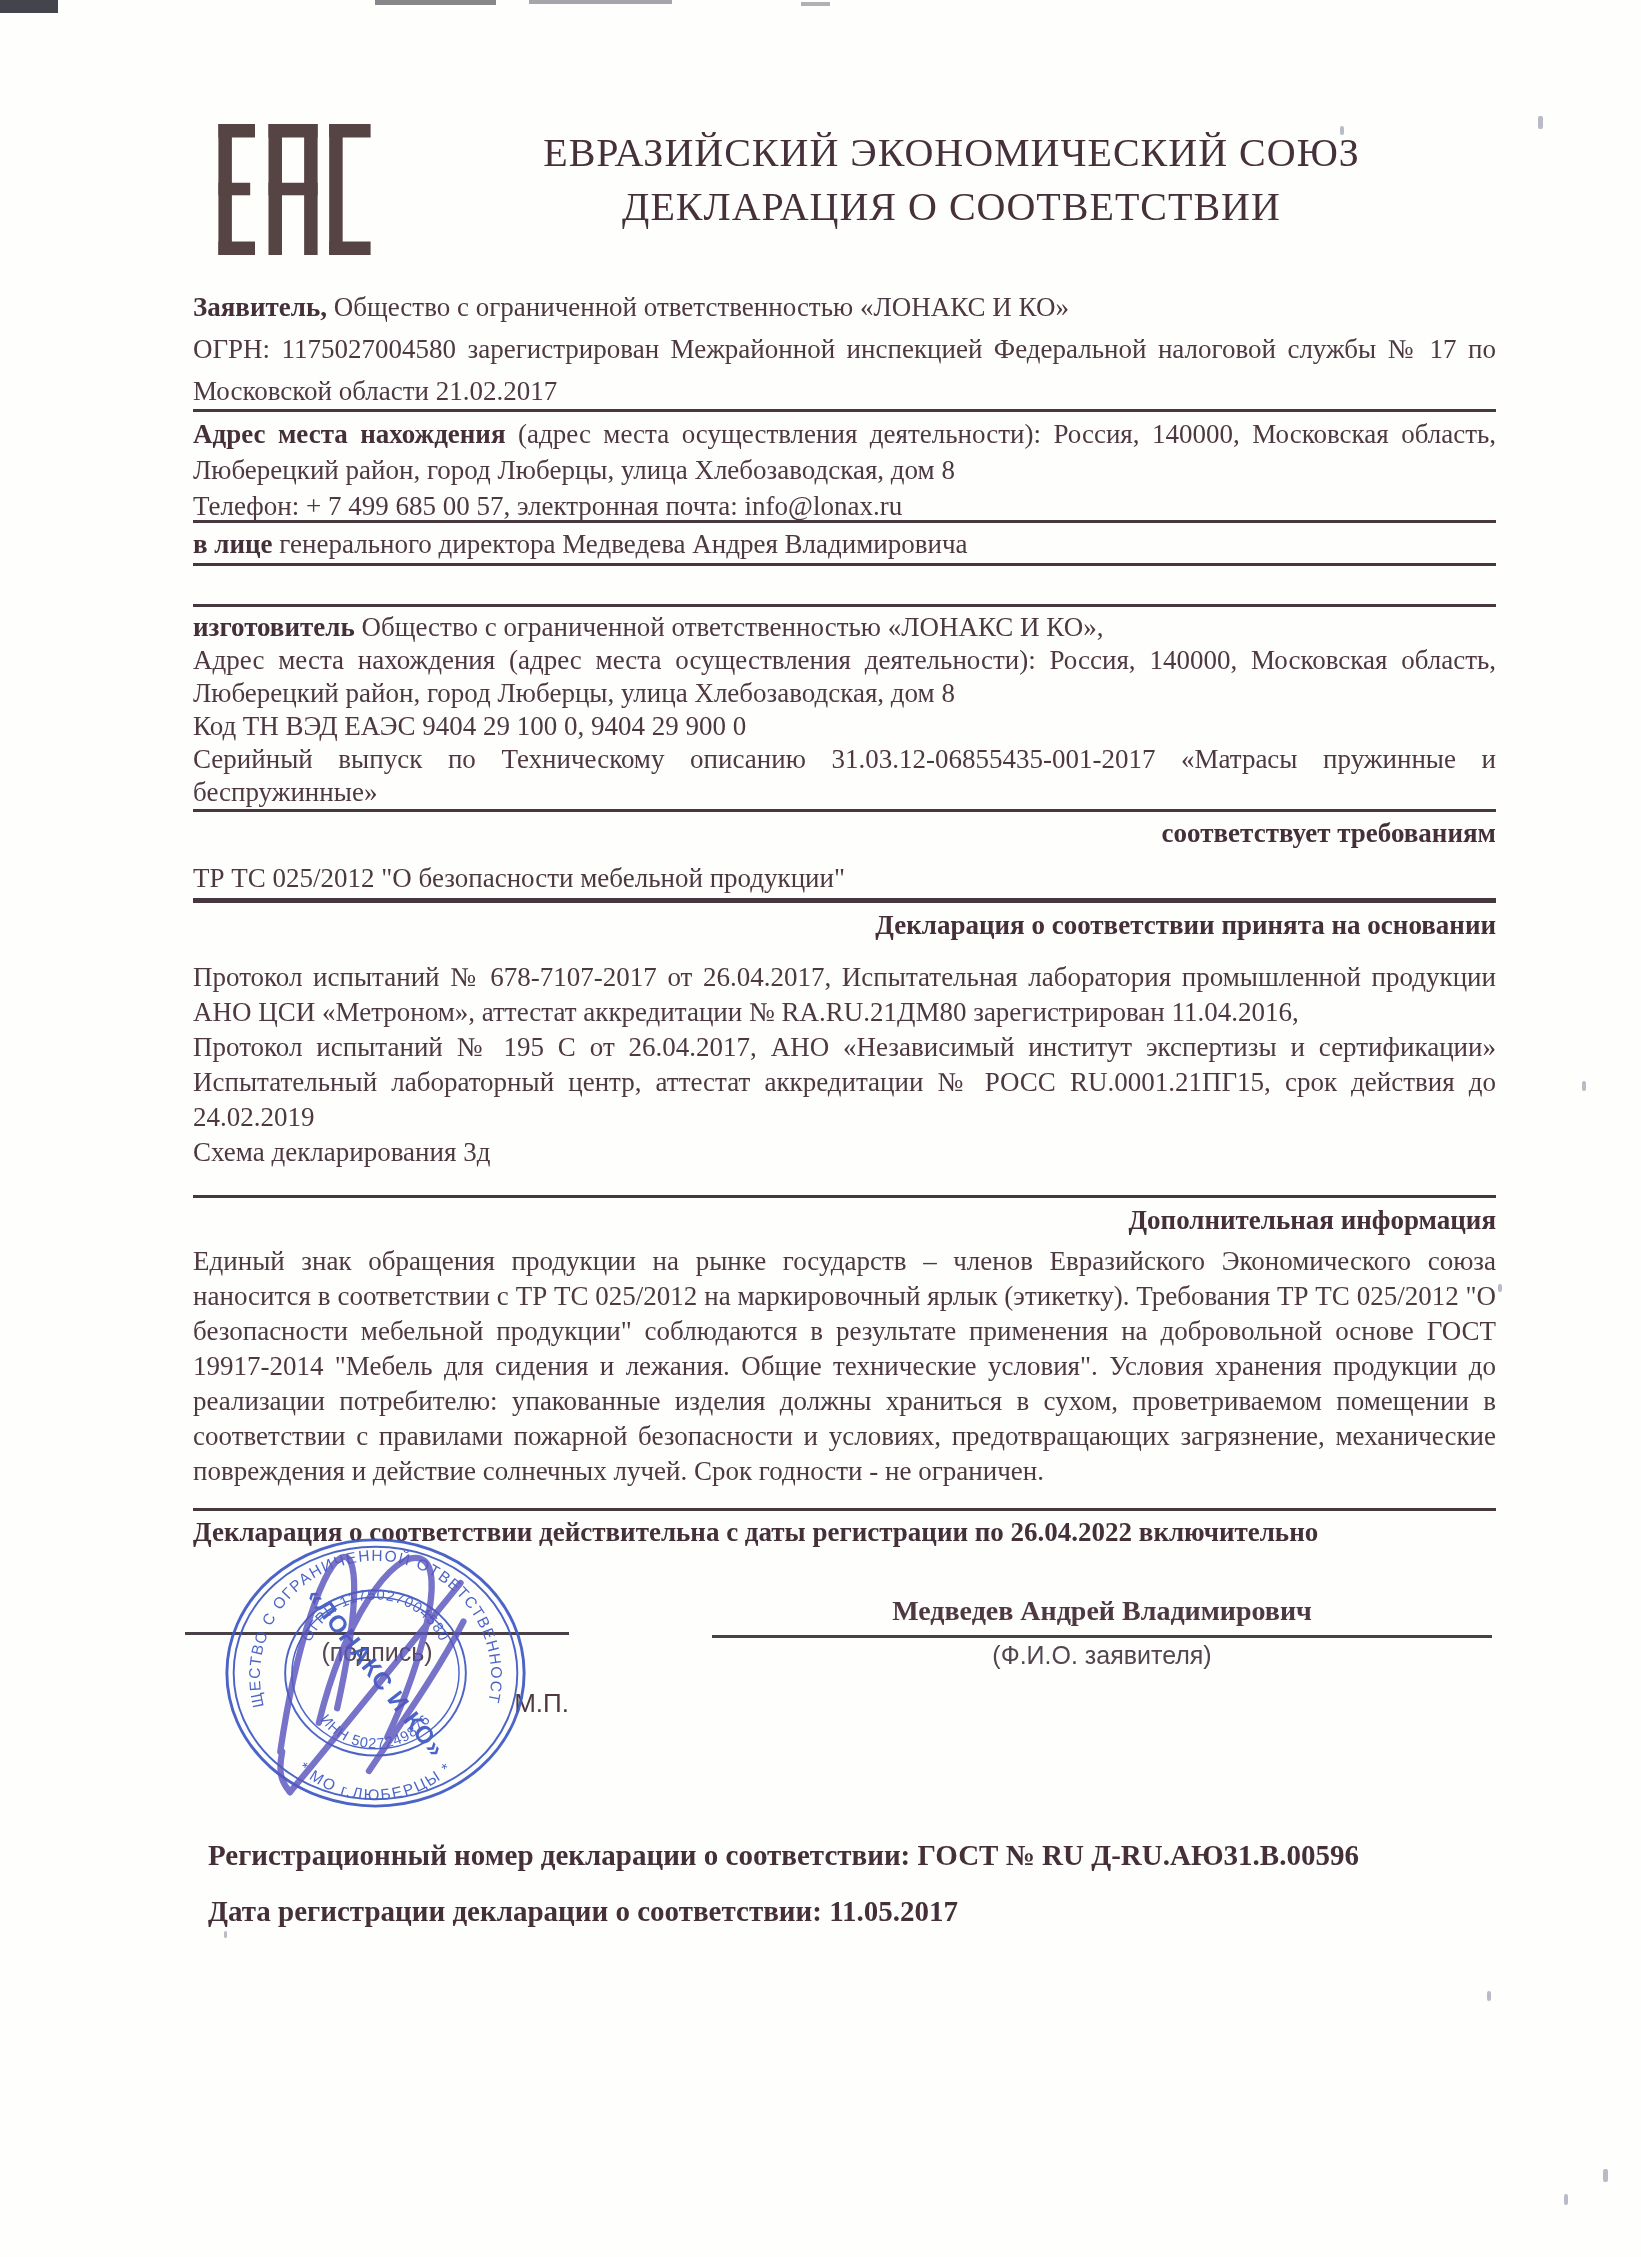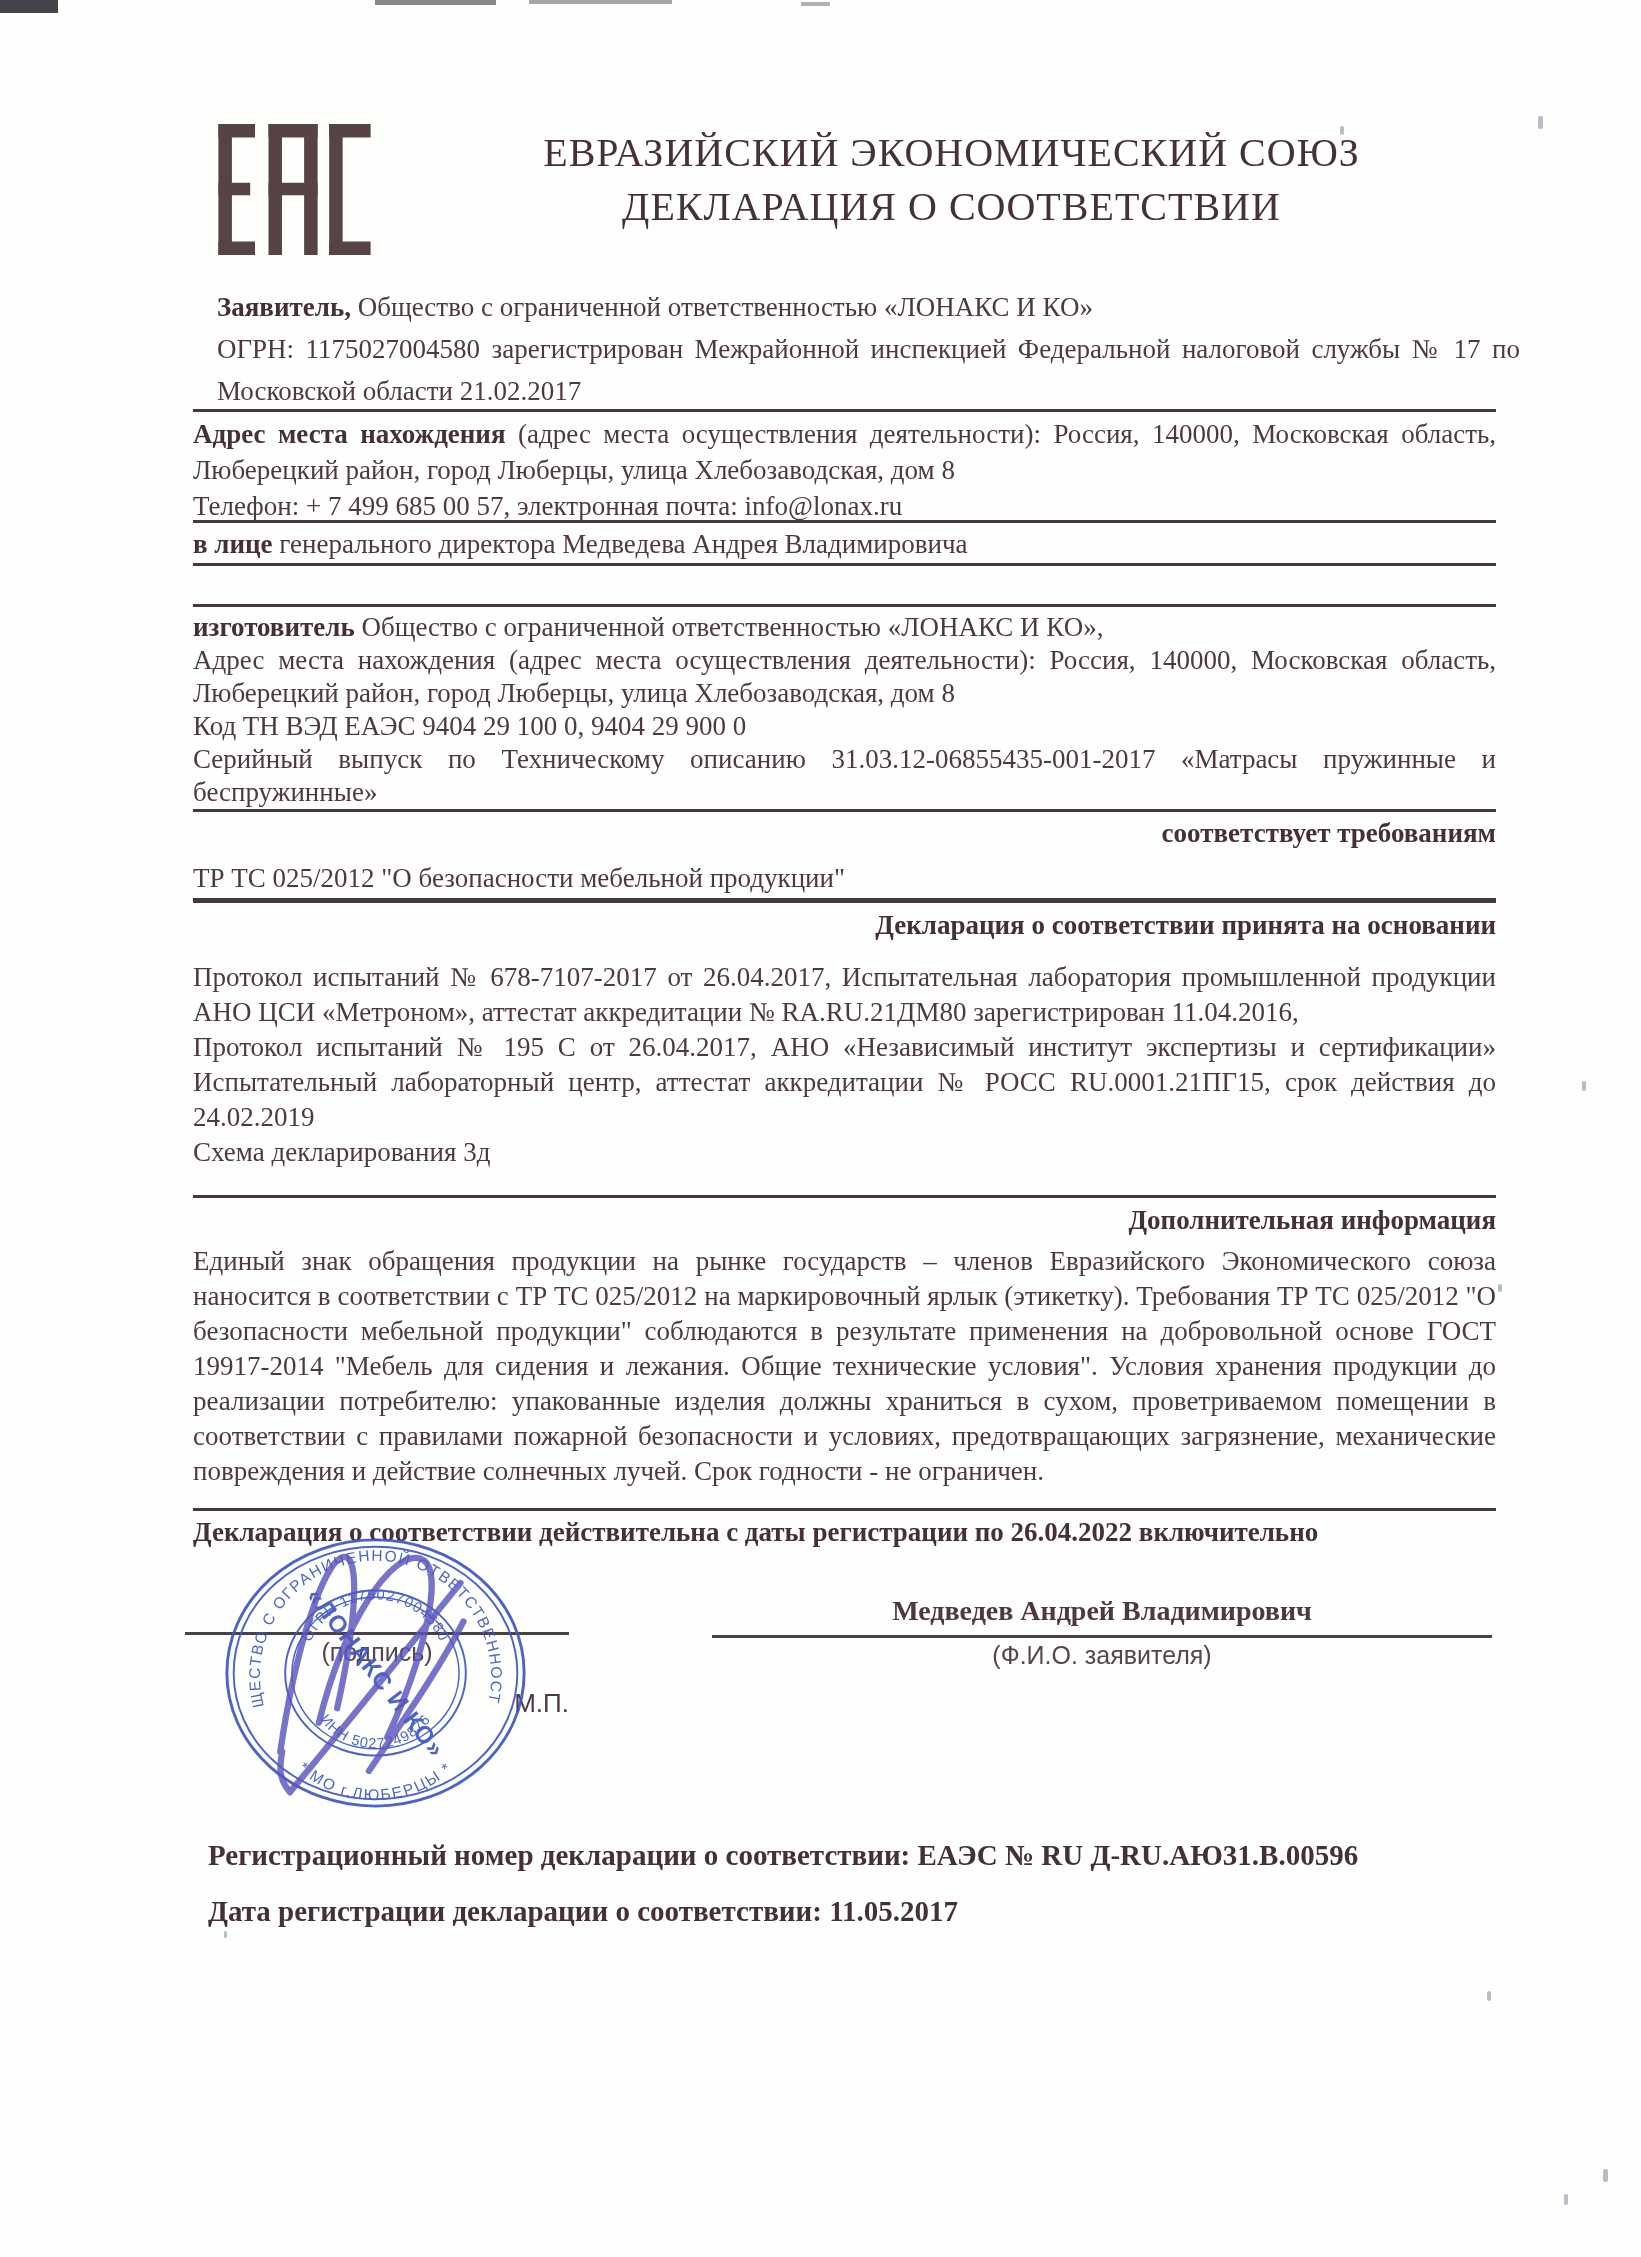--- a/index.html
+++ b/index.html
@@ -58,21 +58,21 @@
         <rect x="52" y="61" width="51" height="13"></rect>
       <rect x="115" y="0" width="14" height="136"></rect>
         <rect x="115" y="0" width="43" height="14"></rect>
       <rect x="115" y="122" width="43" height="14"></rect>
     </g>
   </svg>
 
   <div class="title title1">ЕВРАЗИЙСКИЙ ЭКОНОМИЧЕСКИЙ СОЮЗ</div>
   <div class="title title2">ДЕКЛАРАЦИЯ О СООТВЕТСТВИИ</div>
 
-  <div class="sec" style="top:286px;line-height:42px;margin-left:24px;">
+  <div class="sec" style="top:286px;line-height:42px;">
     <p class="just"><span class="lbl">Заявитель,</span>
        <span>Общество с ограниченной ответственностью «ЛОНАКС И КО»</span></p>
     <p class="just">ОГРН: 1175027004580 зарегистрирован Межрайонной инспекцией Федеральной налоговой службы № 17 по Московской области 21.02.2017</p>
   </div>
   <div class="rule" style="top:409px;"></div>
 
   <div class="sec" style="top:416px;line-height:36px;">
     <p class="just"><span class="lbl">Адрес места нахождения</span>
        <span>(адрес места осуществления деятельности): Россия, 140000, Московская область, Люберецкий район, город Люберцы, улица Хлебозаводская, дом 8</span></p>
     <p>Телефон: + 7 499 685 00 57, электронная почта: info@lonax.ru</p>
@@ -162,21 +162,21 @@
   <svg class="autograph" viewBox="0 0 330 305">
     <g fill="none" stroke="#5a55bd" stroke-width="6.5" stroke-linecap="round" opacity="0.82">
       <path d="M 60,232 C 76,122 106,32 126,30 C 143,29 139,97 119,187"></path>
       <path d="M 100,202 C 126,97 176,22 206,32 C 233,42 206,142 171,217"></path>
       <path d="M 70,274 C 122,212 202,112 247,57"></path>
       <path d="M 152,252 C 182,207 222,152 250,97"></path>
       <path d="M 62,232 C 58,252 60,262 70,274"></path>
     </g>
   </svg>
 
-  <div class="reg" style="top:1839px;">Регистрационный номер декларации о соответствии: ЕАЭС № RU Д-RU.АЮ31.В.00596</div>
+  <div class="reg" style="top:1839px;">Регистрационный номер декларации о соответствии: ГОСТ № RU Д-RU.АЮ31.В.00596</div>
   <div class="reg" style="top:1895px;">Дата регистрации декларации о соответствии: 11.05.2017</div>
 
   <div class="speck" style="left:1538px;top:116px;width:4.8px;height:12.6px;"></div>
   <div class="speck" style="left:1340px;top:126px;width:3.9px;height:8.7px;"></div>
   <div class="speck" style="left:1582px;top:1081px;width:3.9px;height:9.7px;"></div>
   <div class="speck" style="left:1498px;top:1284px;width:3.9px;height:7.7px;"></div>
   <div class="speck" style="left:1487px;top:1991px;width:3.9px;height:9.7px;"></div>
   <div class="speck" style="left:1564px;top:2194px;width:3.9px;height:10.6px;"></div>
   <div class="speck" style="left:1603px;top:2169px;width:4.8px;height:12.6px;"></div>
   <div class="speck" style="left:224px;top:1931px;width:2.9px;height:6.8px;"></div>

